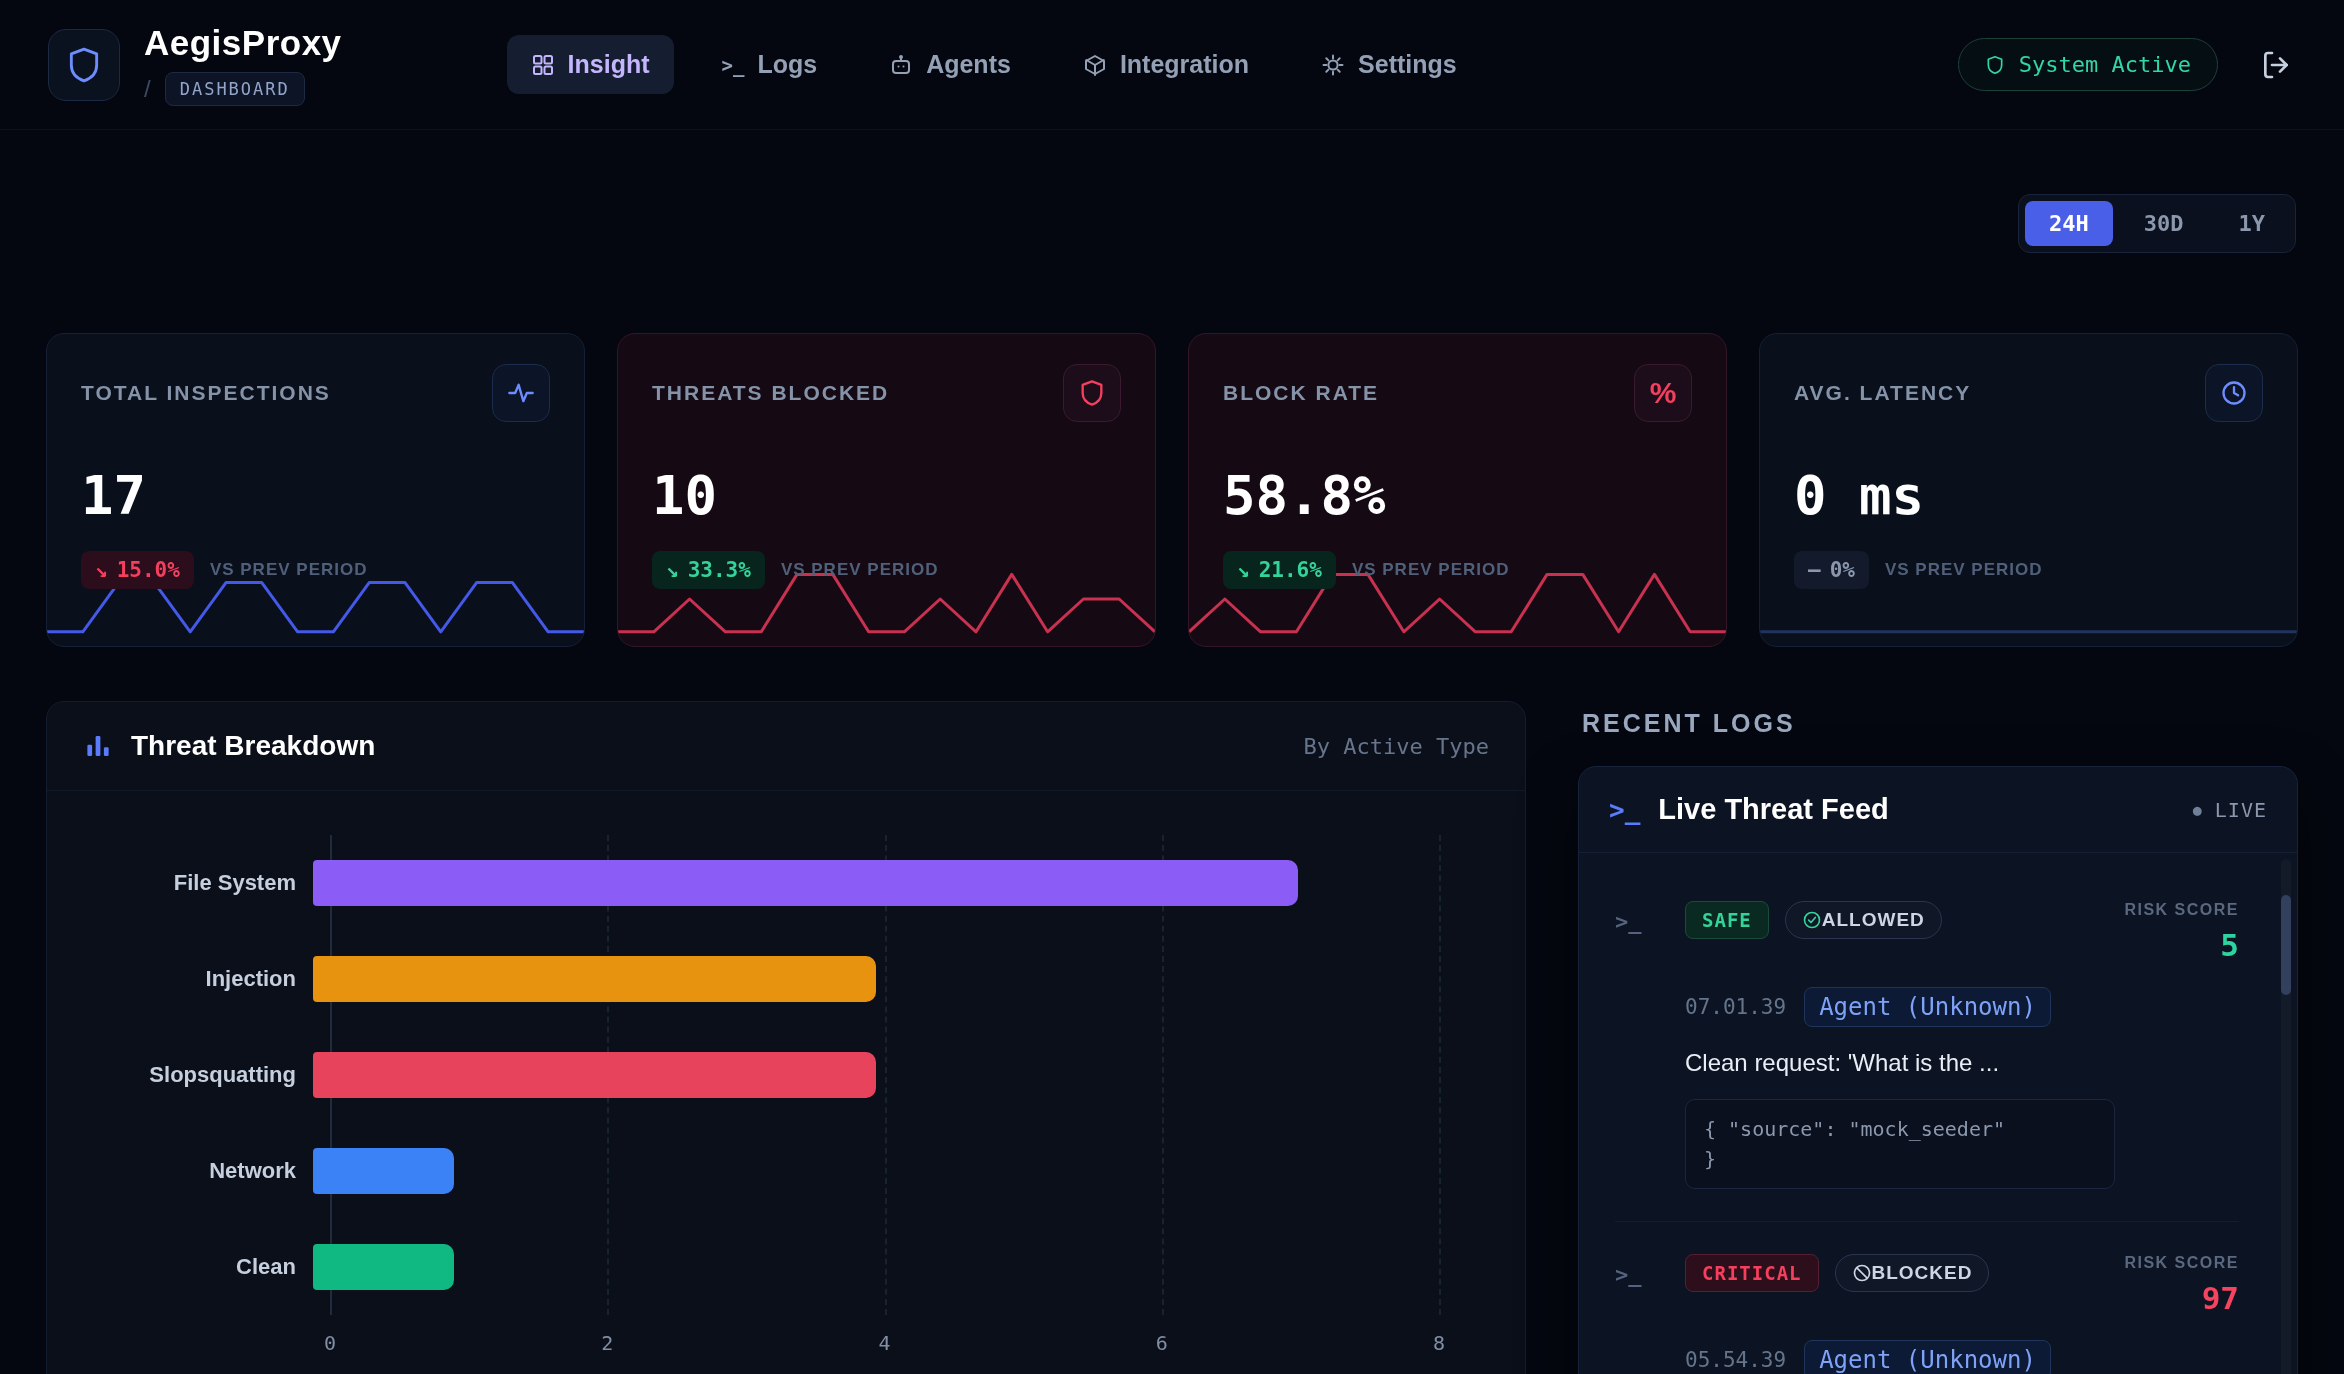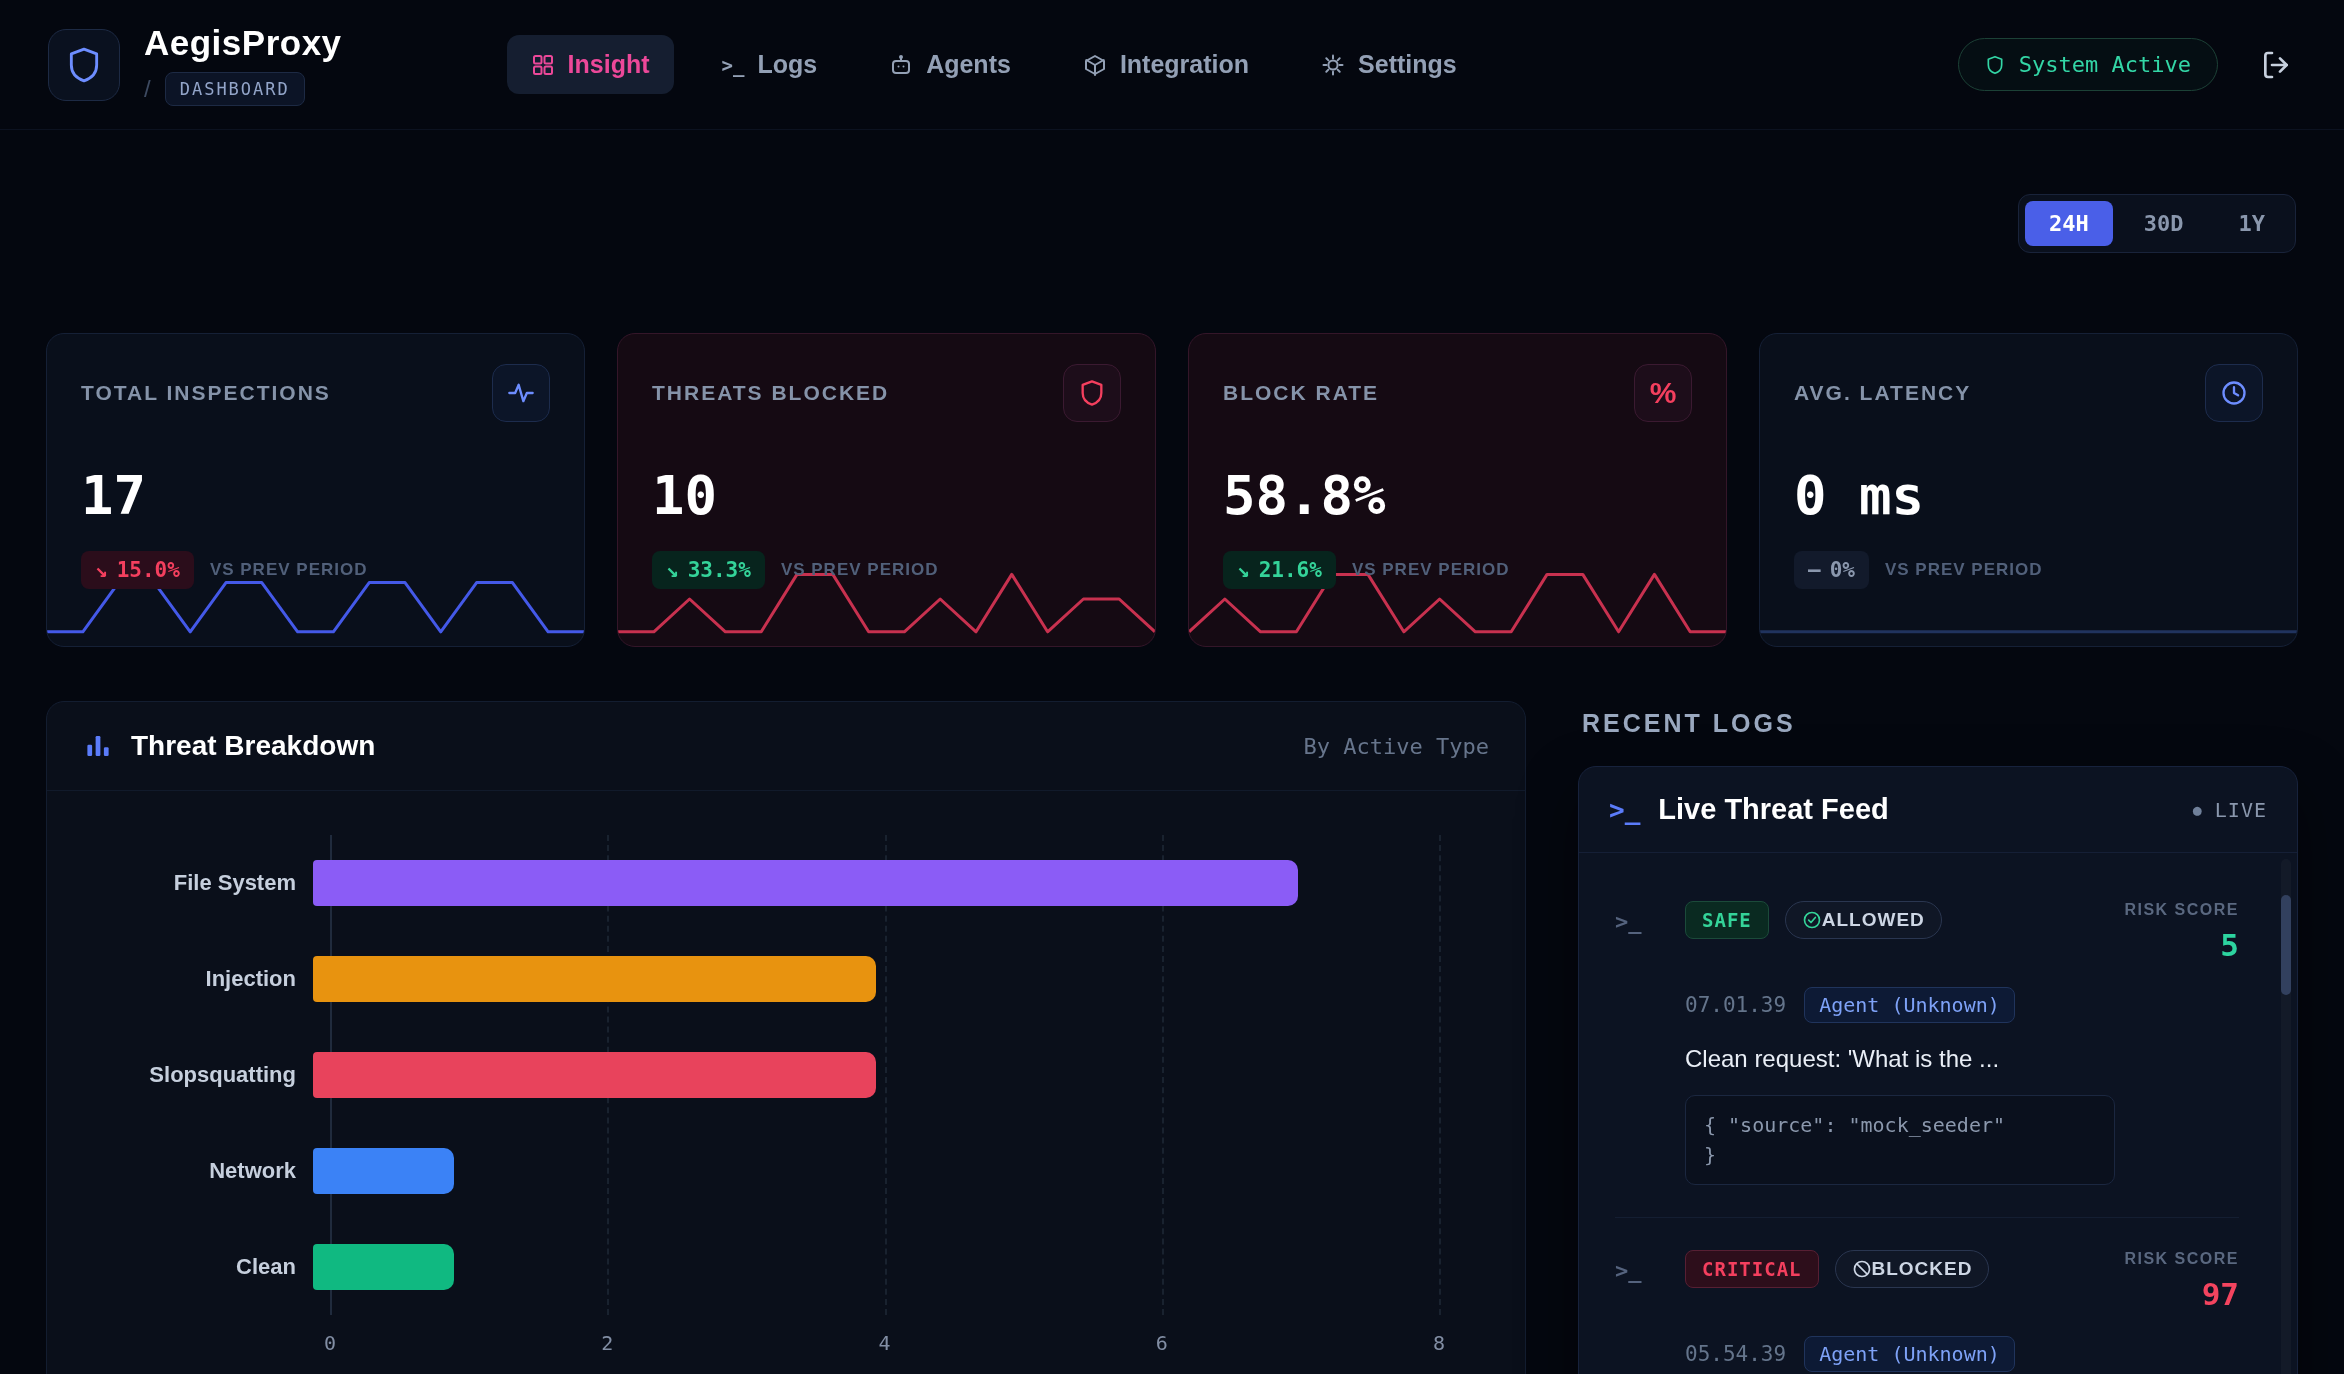--- a/index.html
+++ b/index.html
@@ -15,21 +15,21 @@
   .header { height: 130px; display: flex; align-items: center; padding: 0 48px; border-bottom: 1px solid #0c1220; }
   .logo-box { width: 72px; height: 72px; border-radius: 18px; background: #0a111f; border: 1px solid #1d2a44; display: flex; align-items: center; justify-content: center; color: #6d8dff; flex: none; }
   .brand-block { margin-left: 24px; }
   .brand { font-size: 35px; font-weight: bold; letter-spacing: .5px; color: #ffffff; }
   .crumb-row { display: flex; align-items: center; gap: 14px; margin-top: 9px; }
   .crumb-sep { color: #3d4a61; font-size: 24px; }
   .crumb-badge { font-family: "DejaVu Sans Mono", monospace; font-size: 17px; color: #93a5c9; background: #0c1426; border: 1px solid #1d2a44; border-radius: 8px; padding: 6px 14px; letter-spacing: 2px; }
 
   .nav { display: flex; align-items: center; gap: 24px; margin-left: 165px; }
   .nav-item { display: flex; align-items: center; gap: 13px; padding: 15px 24px; border-radius: 12px; color: #93a0b5; font-size: 25px; font-weight: 600; background: transparent; border: none; cursor: pointer; font-family: "Liberation Sans", sans-serif; }
-  .nav-item.active { background: #151e30; color: #ec4899; }
+  .nav-item.active { background: #151e30; color: #c4b5fd; }
   .txt-icon { font-family: "DejaVu Sans Mono", monospace; font-weight: bold; }
 
   .header-right { margin-left: auto; display: flex; align-items: center; gap: 38px; }
   .status-pill { display: flex; align-items: center; gap: 14px; padding: 13px 26px; border-radius: 999px; border: 1px solid #1c4136; background: rgba(20,80,60,.10); color: #33d6a6; font-family: "DejaVu Sans Mono", monospace; font-size: 22px; }
   .logout-btn { background: none; border: none; color: #c7d0de; cursor: pointer; padding: 4px; }
 
   
   .range-row { display: flex; justify-content: flex-end; padding: 0 48px; margin-top: 64px; }
   .range-group { display: flex; gap: 7px; background: #0a101d; border: 1px solid #19233a; border-radius: 12px; padding: 6px; }
   .range-btn { font-family: "DejaVu Sans Mono", monospace; font-weight: bold; font-size: 22px; color: #8a97ad; padding: 10px 24px; border-radius: 8px; background: transparent; border: none; cursor: pointer; }
@@ -90,21 +90,21 @@
   .sev-badge.safe { color: #34d399; background: #0a2a21; border: 1px solid #1b4a3a; }
   .sev-badge.critical { color: #f43f5e; background: #2d0e1b; border: 1px solid #571f33; }
   .action-badge { display: flex; align-items: center; font-size: 19px; font-weight: bold; color: #cdd6e4; border: 1px solid #2a3650; border-radius: 999px; padding: 7px 16px; letter-spacing: 1px; background: rgba(255,255,255,.02); }
   .risk-block { margin-left: auto; text-align: right; }
   .risk-label { font-size: 16px; letter-spacing: 1.5px; color: #5a6880; font-weight: bold; }
   .risk-value { font-family: "DejaVu Sans Mono", monospace; font-weight: bold; font-size: 31px; margin-top: 8px; }
   .risk-value.green { color: #2dd4a0; }
   .risk-value.red { color: #f4445f; }
   .entry-meta { display: flex; align-items: center; gap: 18px; margin-top: 24px; }
   .entry-time { font-family: "DejaVu Sans Mono", monospace; font-size: 21px; color: #64748b; }
-  .agent-badge { font-family: "DejaVu Sans Mono", monospace; font-size: 20px; color: #7ea2f7; background: #0d1a35; border: 1px solid #20345c; border-radius: 8px; padding: 5px 14px; }
+  .agent-badge { font-family: "DejaVu Sans Mono", monospace; font-size: 24px; color: #7ea2f7; background: #0d1a35; border: 1px solid #20345c; border-radius: 8px; padding: 5px 14px; }
   .entry-msg { font-size: 24px; color: #e9eef6; margin-top: 22px; }
   .code-block { margin-top: 22px; background: #0a101d; border: 1px solid #1b2740; border-radius: 10px; padding: 14px 18px; font-family: "DejaVu Sans Mono", monospace; font-size: 20px; color: #8b98ad; white-space: pre-wrap; max-width: 430px; line-height: 1.5; }
   .entry-divider { border: none; border-top: 1px solid #141e32; margin: 32px 0; }
   .scrollbar-track { position: absolute; top: 92px; bottom: 10px; right: 6px; width: 10px; border-radius: 5px; background: rgba(255,255,255,0.03); }
   .scrollbar-thumb { position: absolute; top: 36px; left: 0; width: 10px; height: 100px; border-radius: 5px; background: #32405e; }
 </style>
 </head>
 <body>
 
 <header class="header">

